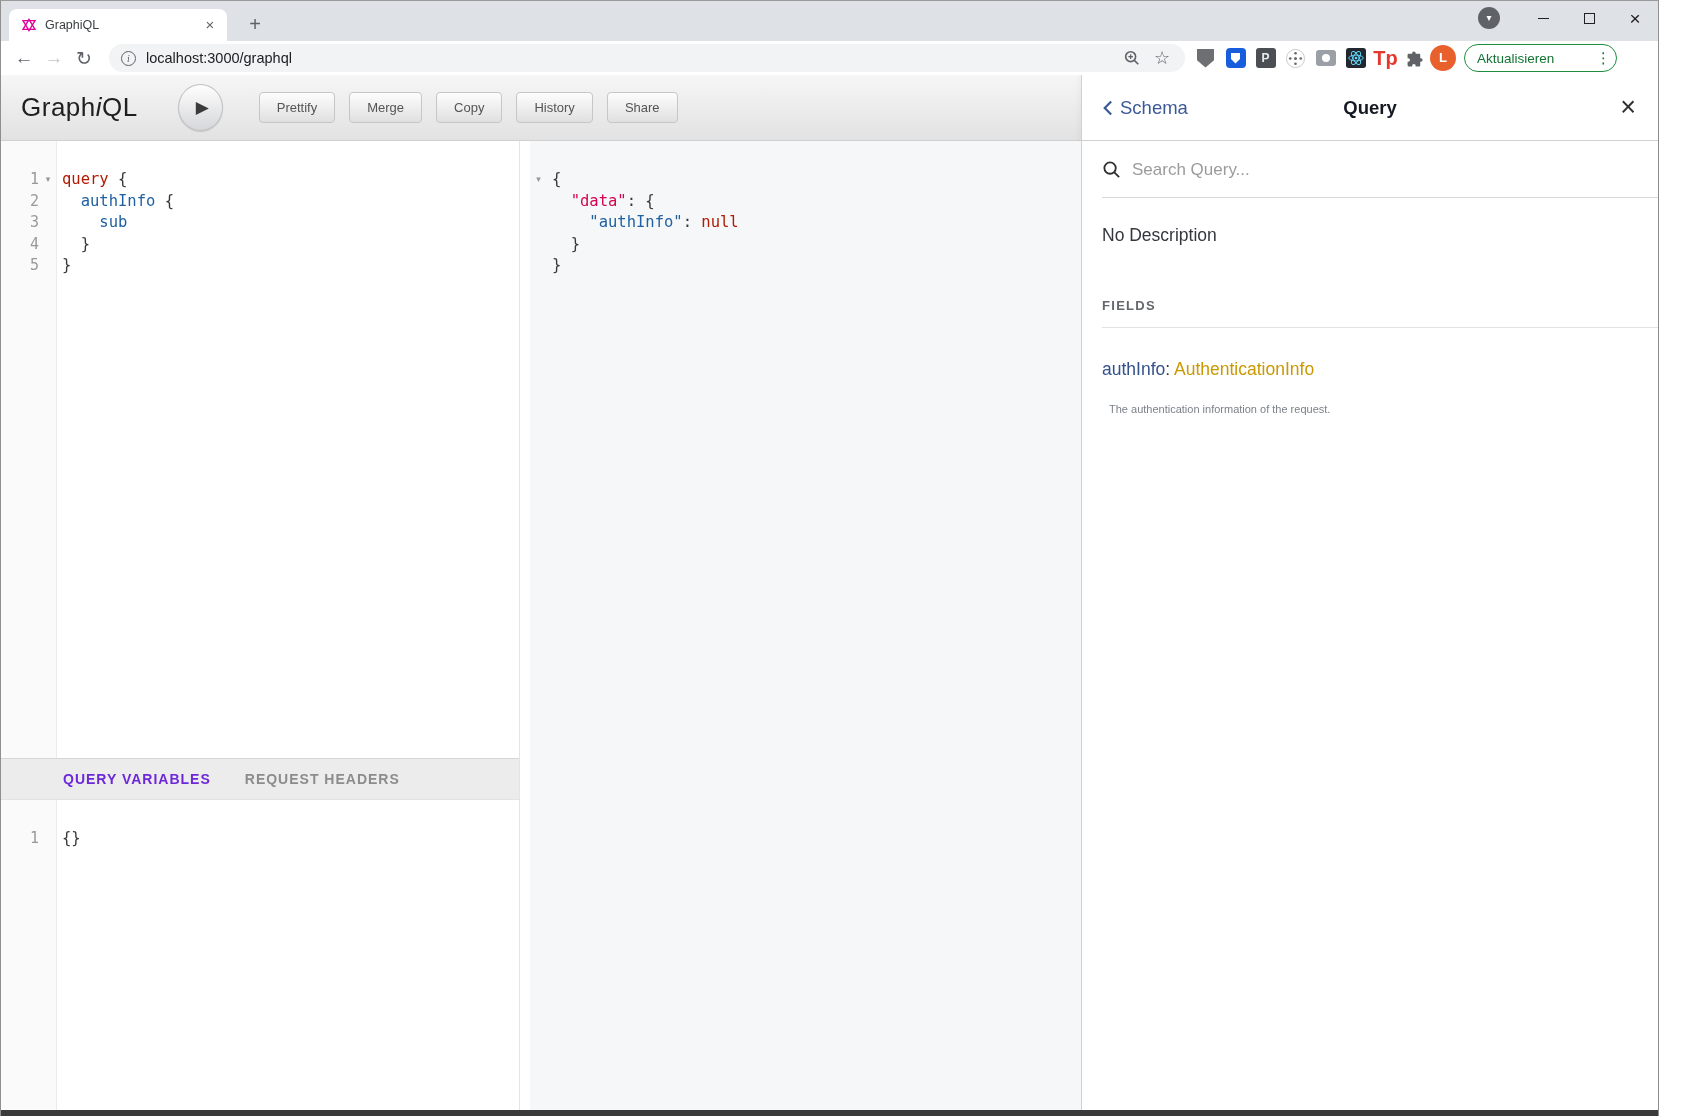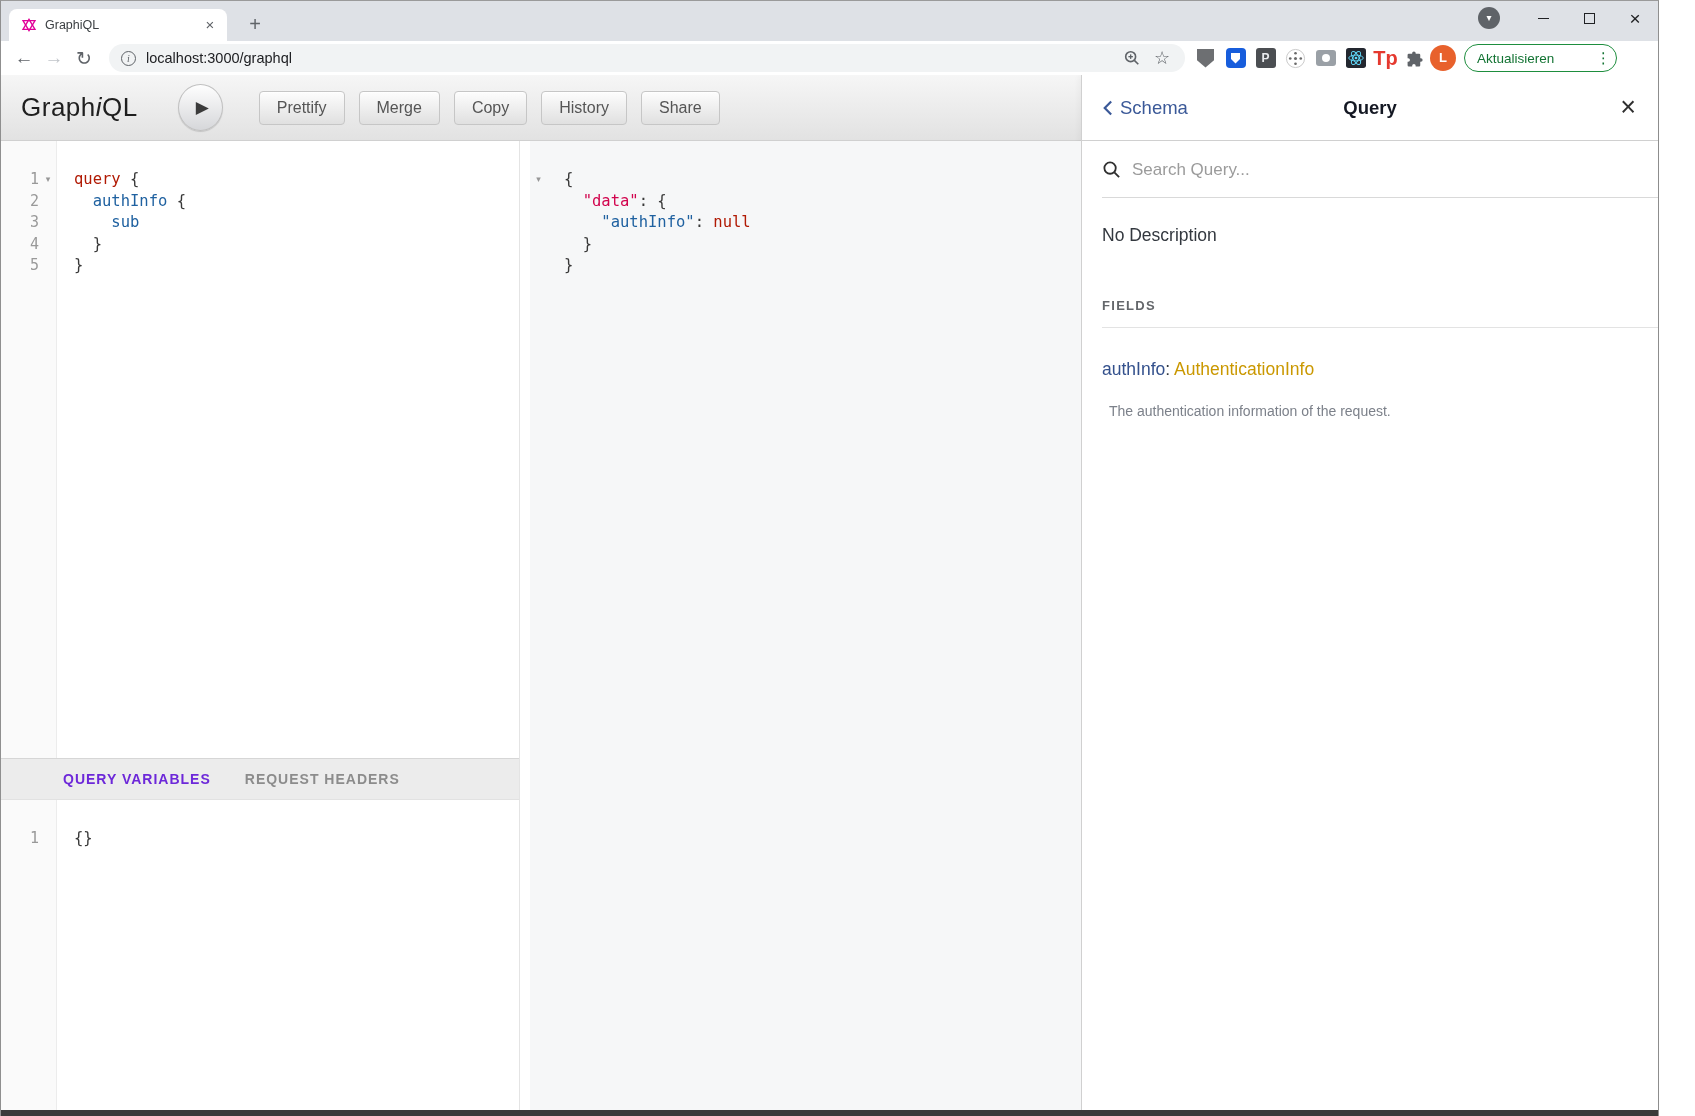--- a/index.html
+++ b/index.html
@@ -61,34 +61,34 @@
 
   .topbar { height:66px; flex:none; background:linear-gradient(#f6f6f6,#e2e2e2);
             border-bottom:1px solid #d0d0d0; display:flex; align-items:center; }
   .logo { font-size:26px; color:#1f1f1f; margin-left:20px; letter-spacing:0.5px; }
   .logo em { font-style:italic; }
   .execbtn { margin-left:40px; width:45px; height:47px; border-radius:50%;
              background:linear-gradient(#fefefe,#d6d7da); border:1px solid #c0c0c0;
              box-shadow:0 1px 1px rgba(0,0,0,0.15); display:flex; align-items:center; justify-content:center; }
   .execbtn span { color:#3b3b3b; font-size:17px; margin-left:4px; }
   .gql-toolbar { display:flex; margin-left:36px; gap:14px; }
-  .gql-btn { font-family:"Liberation Sans",sans-serif; font-size:16px; color:#555;
+  .gql-btn { font-family:"Liberation Sans",sans-serif; font-size:13px; color:#555;
              background:linear-gradient(#fdfdfd,#e0e0e0); border:1px solid #c6c6c6; border-radius:4px;
              padding:7px 17px; box-shadow:0 1px 0 rgba(255,255,255,.7) inset; }
 
   .session { flex:1; display:flex; min-height:0; }
   .query-pane { width:519px; flex:none; border-right:1px solid #e4e4e4; display:flex; flex-direction:column; background:#fff; }
   .editor { position:relative; overflow:hidden; }
   .q-editor { flex:1; padding-top:28px; }
   .gutter-bg { position:absolute; left:0; top:0; bottom:0; width:56px; background:#fafafa; border-right:1px solid #ececec; }
   .cm-line { display:flex; height:21.5px; position:relative; }
   .ln { width:38px; flex:none; text-align:right; color:#999;
         font:15px/21.5px "DejaVu Sans Mono",monospace; }
   .fold { width:18px; flex:none; text-align:center; color:#979797; font-size:9px; line-height:21.5px; }
-  .code { white-space:pre; font:15.5px/21.5px "DejaVu Sans Mono",monospace; margin-left:17px; color:#393939; }
+  .code { white-space:pre; font:15.5px/21.5px "DejaVu Sans Mono",monospace; margin-left:5px; color:#393939; }
   .tok-kw   { color:#B11A04; }
   .tok-prop { color:#1F61A0; }
   .tok-def  { color:#D2054E; }
   .tok-p    { color:#393939; }
 
   .varbar { height:42px; flex:none; background:#ececec; border-top:1px solid #d6d6d6; border-bottom:1px solid #e2e2e2;
             display:flex; align-items:center; padding-left:62px; gap:34px; }
   .var-tab { font-size:14px; font-weight:bold; letter-spacing:1px; color:#8c8c8c; }
   .var-tab.active { color:#6d28d9; }
   .v-editor { height:310px; flex:none; padding-top:28px; background:#fff; }
@@ -112,21 +112,21 @@
                       margin-left:11px; width:420px; font-family:"Liberation Sans",sans-serif; }
   .doc-search input::placeholder { color:#9b9b9b; }
   .doc-body { flex:1; padding:27px 4px 0 20px; overflow:hidden; }
   .no-desc { font-size:17.5px; color:#33383f; }
   .fields-head { margin-top:52px; font-size:13px; font-weight:bold; letter-spacing:1.3px; color:#64676b; }
   .fields-rule { margin-top:14px; margin-right:-20px; border-bottom:1px solid #e3e3e3; }
   .field-line { margin-top:31px; font-size:17.5px; }
   .field-name { color:#33508C; }
   .field-sep  { color:#33383f; }
   .type-name  { color:#CA9800; }
-  .field-desc { margin-top:23px; margin-left:7px; font-size:14px; color:#7c818a; }
+  .field-desc { margin-top:23px; margin-left:7px; font-size:11px; color:#7c818a; }
 
   .bottomstrip { height:6px; flex:none; background:#3a3a3a; }
 
   
   svg { display:block; }
 </style>
 </head>
 <body>
 
 <div class="window">

